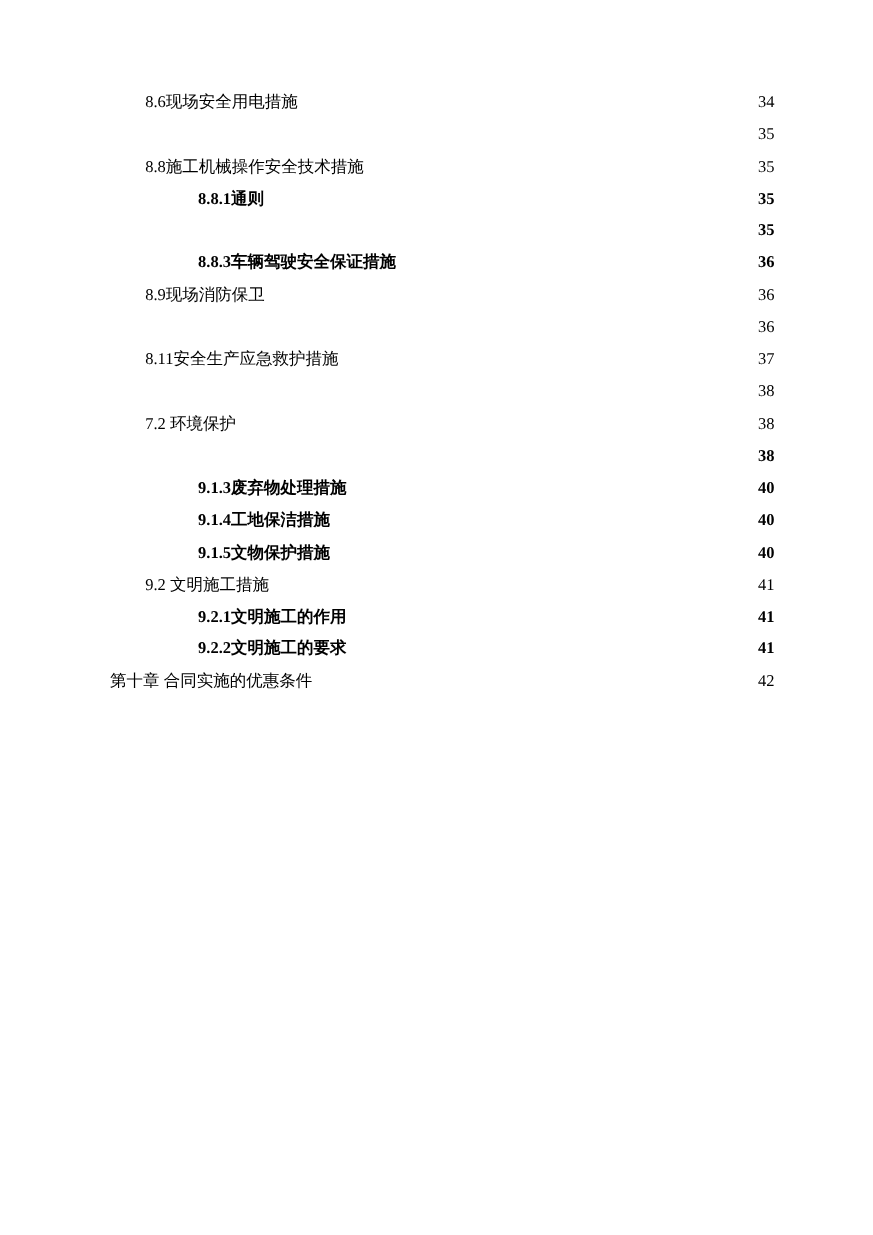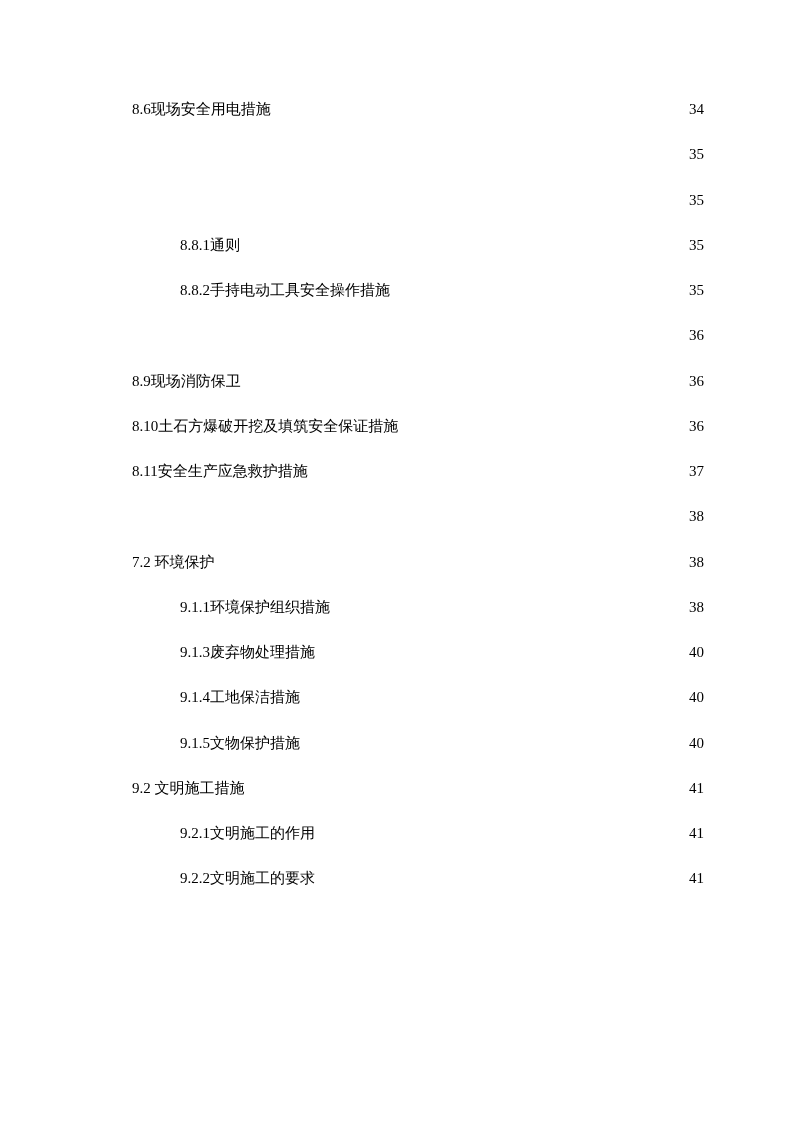--- a/index.html
+++ b/index.html
@@ -18,101 +18,99 @@
     }
     .toc-entry {
       display: flex;
       align-items: baseline;
       white-space: nowrap;
       margin-bottom: 3px;
       text-align: right;
     }
     .toc-entry.level-0 { padding-left: 0; }
     .toc-entry.level-1 { padding-left: 32px; }
-    .toc-entry.level-2 { padding-left: 80px; }
+    .toc-entry.level-2 { padding-left: 80px; font-weight: bold; }
     .toc-label {
       flex: 0 0 auto;
     }
     .toc-dots {
       flex: 1 1 auto;
       overflow: hidden;
       position: relative;
       margin: 0 2px;
     }
     .toc-dots::after {
       content: "........................................................................................................................................................................................................";
       letter-spacing: 1px;
       position: absolute;
       left: 0;
       bottom: 2px;
       font-size: 14px;
     }
     .toc-page {
       flex: 0 0 auto;
       font-family: "Times New Roman", serif;
-      margin-top: 16px;
     }
   </style>
 </head>
 <body>
 
 <div class="toc-container" id="toc-root">
     <div class="toc-entry level-1">
       <span class="toc-label">8.6现场安全用电措施</span>
       <span class="toc-dots"></span>
       <span class="toc-page">34</span>
     </div>
     <div class="toc-entry level-1">
       <span class="toc-dots"></span>
       <span class="toc-page">35</span>
     </div>
     <div class="toc-entry level-1">
+      <span class="toc-label">8.8施工机械操作安全技术措施</span>
       <span class="toc-dots"></span>
       <span class="toc-page">35</span>
     </div>
     <div class="toc-entry level-2">
       <span class="toc-label">8.8.1通则</span>
       <span class="toc-dots"></span>
       <span class="toc-page">35</span>
     </div>
     <div class="toc-entry level-2">
-      <span class="toc-label">8.8.2手持电动工具安全操作措施</span>
       <span class="toc-dots"></span>
       <span class="toc-page">35</span>
     </div>
     <div class="toc-entry level-2">
+      <span class="toc-label">8.8.3车辆驾驶安全保证措施</span>
       <span class="toc-dots"></span>
       <span class="toc-page">36</span>
     </div>
     <div class="toc-entry level-1">
       <span class="toc-label">8.9现场消防保卫</span>
       <span class="toc-dots"></span>
       <span class="toc-page">36</span>
     </div>
     <div class="toc-entry level-1">
-      <span class="toc-label">8.10土石方爆破开挖及填筑安全保证措施</span>
       <span class="toc-dots"></span>
       <span class="toc-page">36</span>
     </div>
     <div class="toc-entry level-1">
       <span class="toc-label">8.11安全生产应急救护措施</span>
       <span class="toc-dots"></span>
       <span class="toc-page">37</span>
     </div>
     <div class="toc-entry level-0">
       <span class="toc-dots"></span>
       <span class="toc-page">38</span>
     </div>
     <div class="toc-entry level-1">
       <span class="toc-label">7.2  环境保护</span>
       <span class="toc-dots"></span>
       <span class="toc-page">38</span>
     </div>
     <div class="toc-entry level-2">
-      <span class="toc-label">9.1.1环境保护组织措施</span>
       <span class="toc-dots"></span>
       <span class="toc-page">38</span>
     </div>
     <div class="toc-entry level-2">
       <span class="toc-label">9.1.3废弃物处理措施</span>
       <span class="toc-dots"></span>
       <span class="toc-page">40</span>
     </div>
     <div class="toc-entry level-2">
       <span class="toc-label">9.1.4工地保洁措施</span>
@@ -132,13 +130,18 @@
     <div class="toc-entry level-2">
       <span class="toc-label">9.2.1文明施工的作用</span>
       <span class="toc-dots"></span>
       <span class="toc-page">41</span>
     </div>
     <div class="toc-entry level-2">
       <span class="toc-label">9.2.2文明施工的要求</span>
       <span class="toc-dots"></span>
       <span class="toc-page">41</span>
     </div>
+    <div class="toc-entry level-0">
+      <span class="toc-label">第十章  合同实施的优惠条件</span>
+      <span class="toc-dots"></span>
+      <span class="toc-page">42</span>
+    </div>
   </div>
 
 </body></html>

